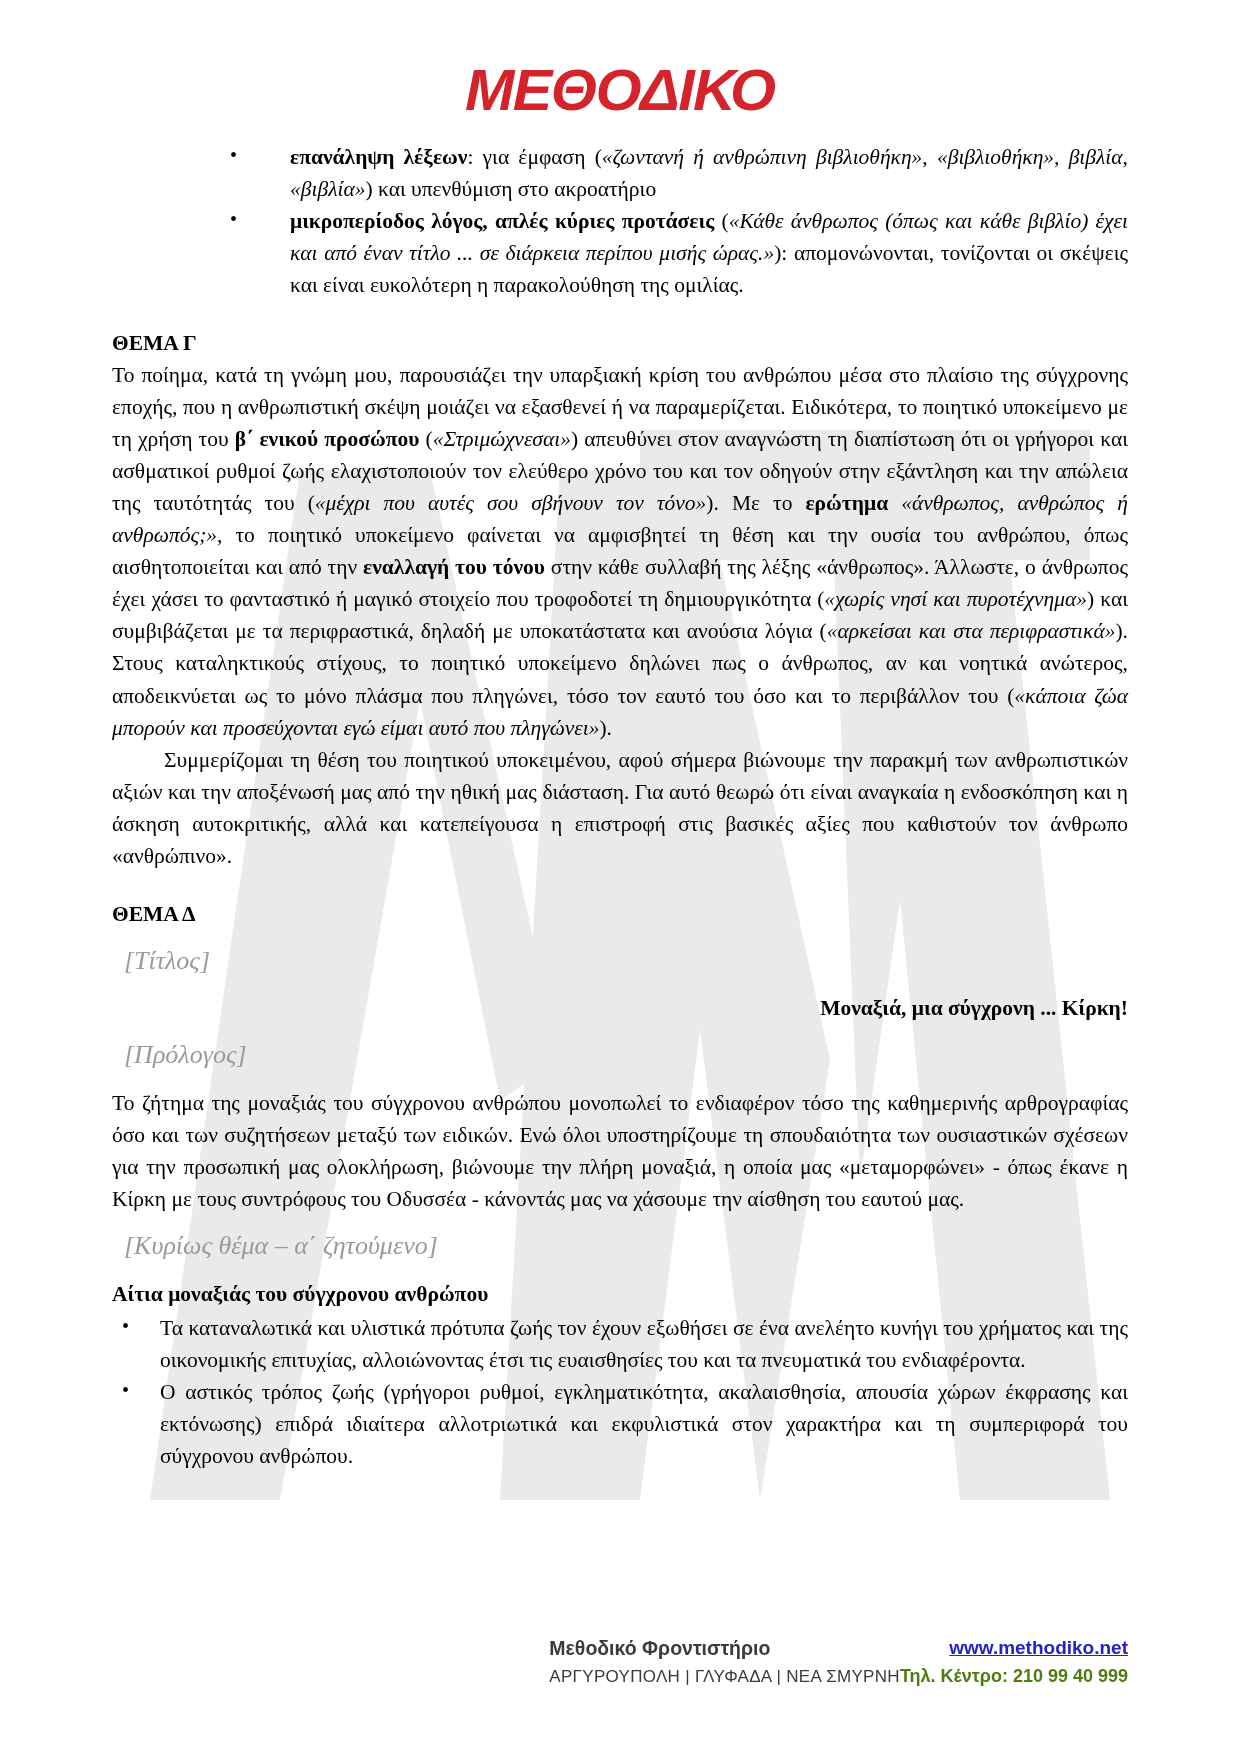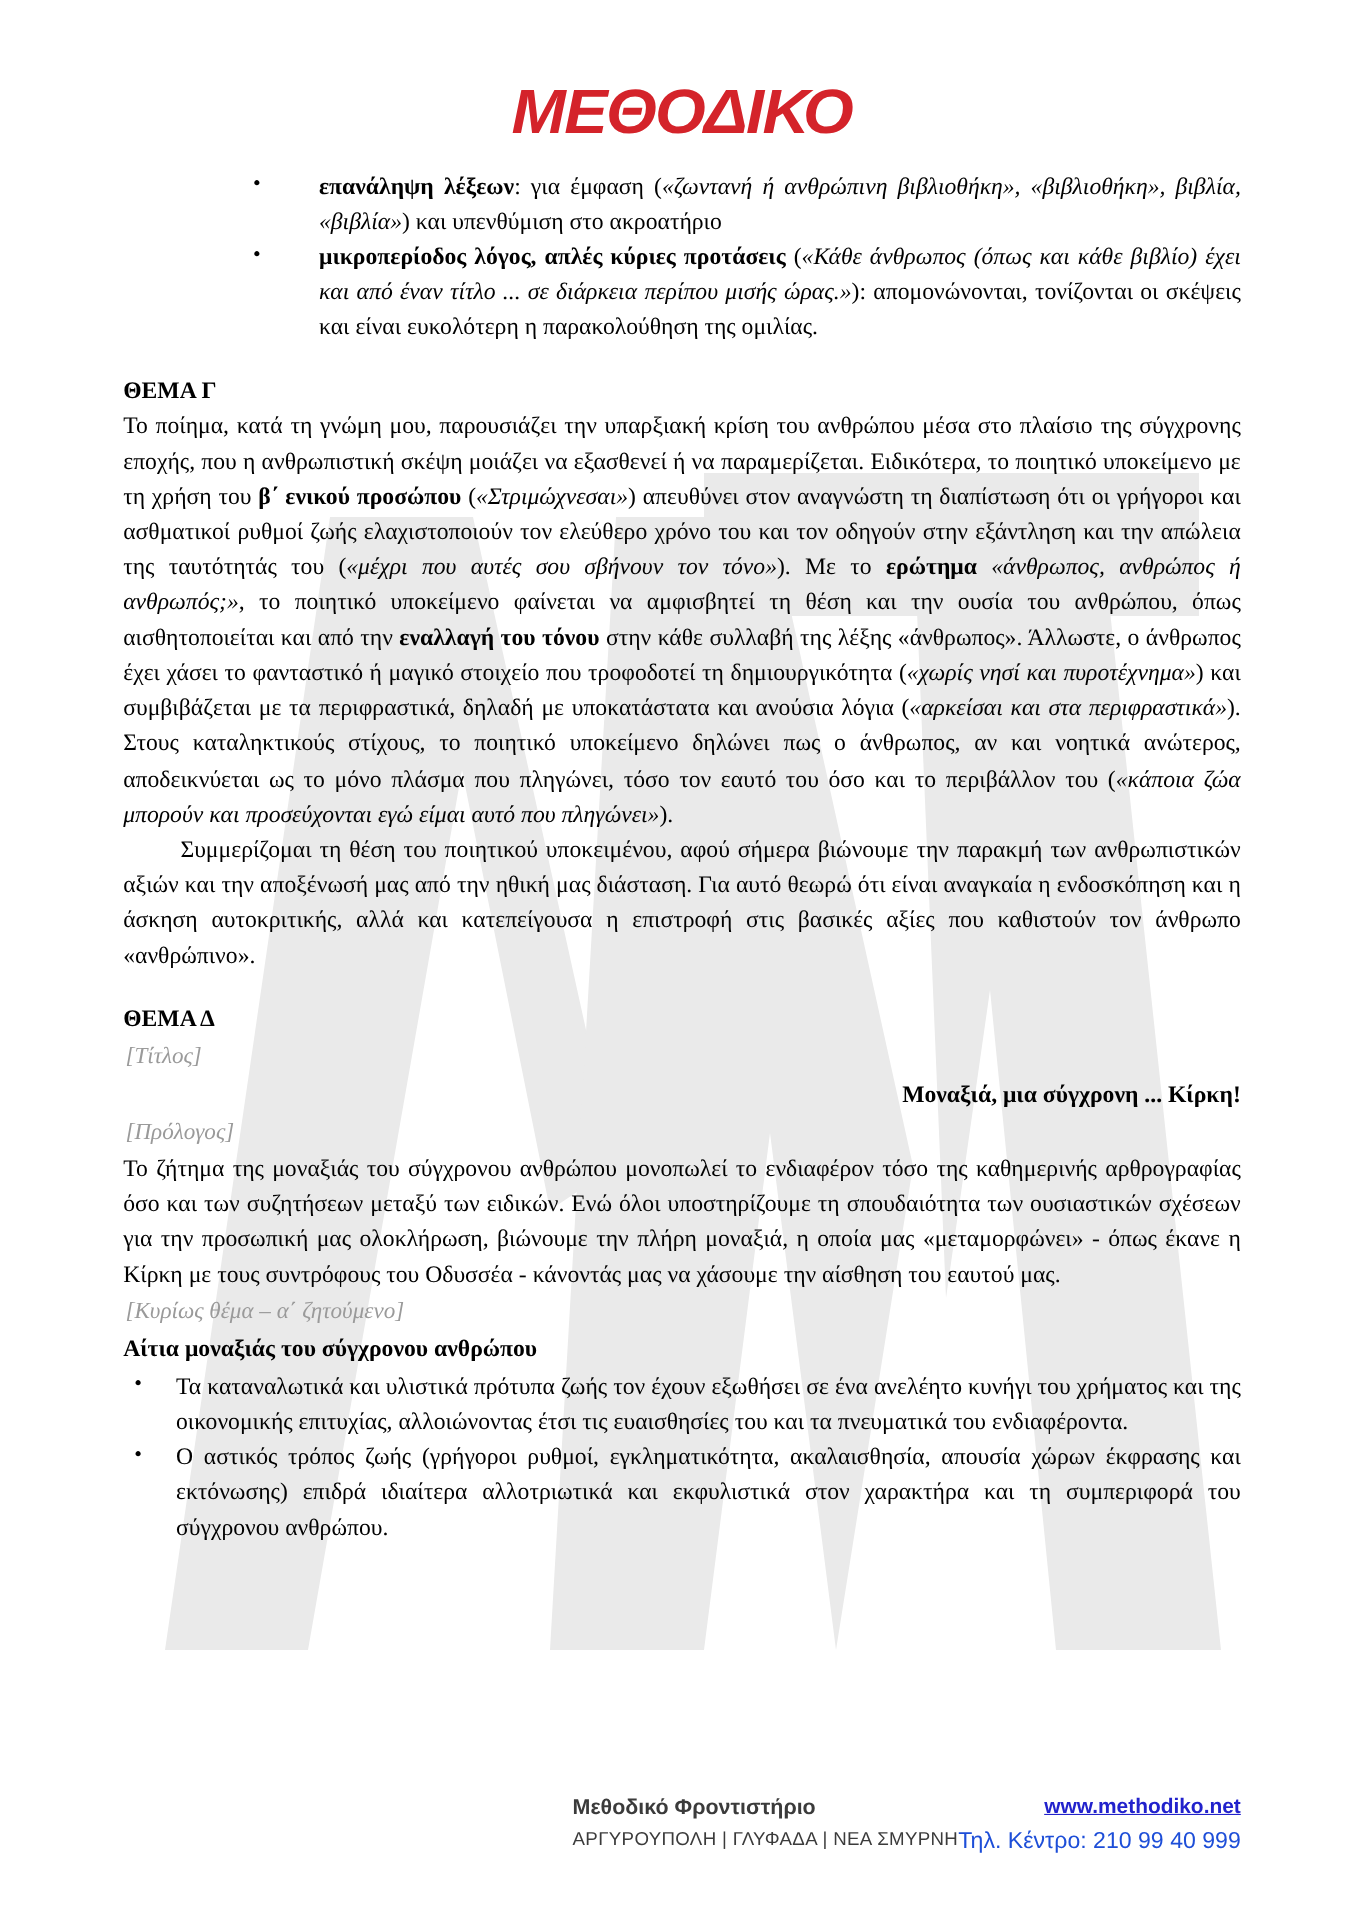--- a/index.html
+++ b/index.html
@@ -19,21 +19,21 @@
     left:0; top:0; width:1240px; height:1755px;
     pointer-events:none;
     z-index:0;
   }
 
   
   #page {
     position:relative;
     z-index:2;
     width:1240px; height:1755px;
-    padding:60px 112px 0 112px;
+    padding:48px 112px 0 112px;
   }
 
   
   #logo-area {
     text-align:center;
     margin:14px 0 22px 0;
   }
   #logo-text {
     display:inline-block;
     font-family:"Liberation Sans","DejaVu Sans",sans-serif;
@@ -57,25 +57,25 @@
   .b { font-weight:bold; }
   .i { font-style:italic; }
 
   .section-heading {
     font-size:21.5px;
     font-weight:bold;
     margin:26px 0 0 0;
     line-height:1.49;
   }
   .marker {
-    font-size:21px;
+    font-size:26px;
     font-style:italic;
     color:#9a9a9a;
     line-height:1.49;
-    margin:2px;
+    margin:12px;
   }
   .sub-heading {
     font-size:21.5px;
     font-weight:bold;
     line-height:1.49;
     margin:0;
   }
   .centered-title {
     font-size:21.5px;
     font-weight:bold;
@@ -144,23 +144,24 @@
   }
   .f-url {
     font-size:19px;
     font-weight:bold;
     color:#2222cc;
     text-decoration:underline;
     line-height:1.5;
     display:inline-block;
   }
   .f-phone {
-    font-size:21px;
-    color:#1d4ed8;
+    font-size:18px;
+    color:#4d7c0f;
     line-height:1.6;
+    font-weight:bold;
   }
 </style>
 </head>
 <body>
 
 <svg id="watermark" viewBox="0 0 1240 1755" preserveAspectRatio="none" aria-hidden="true">
   <g fill="#eaeaea">
 
     <polygon points="150,1500 300,470 430,470 560,1060 500,1100 420,700 280,1500"></polygon>
     <polygon points="560,470 700,470 830,1060 760,1500 700,1030 640,1500 500,1500"></polygon>

